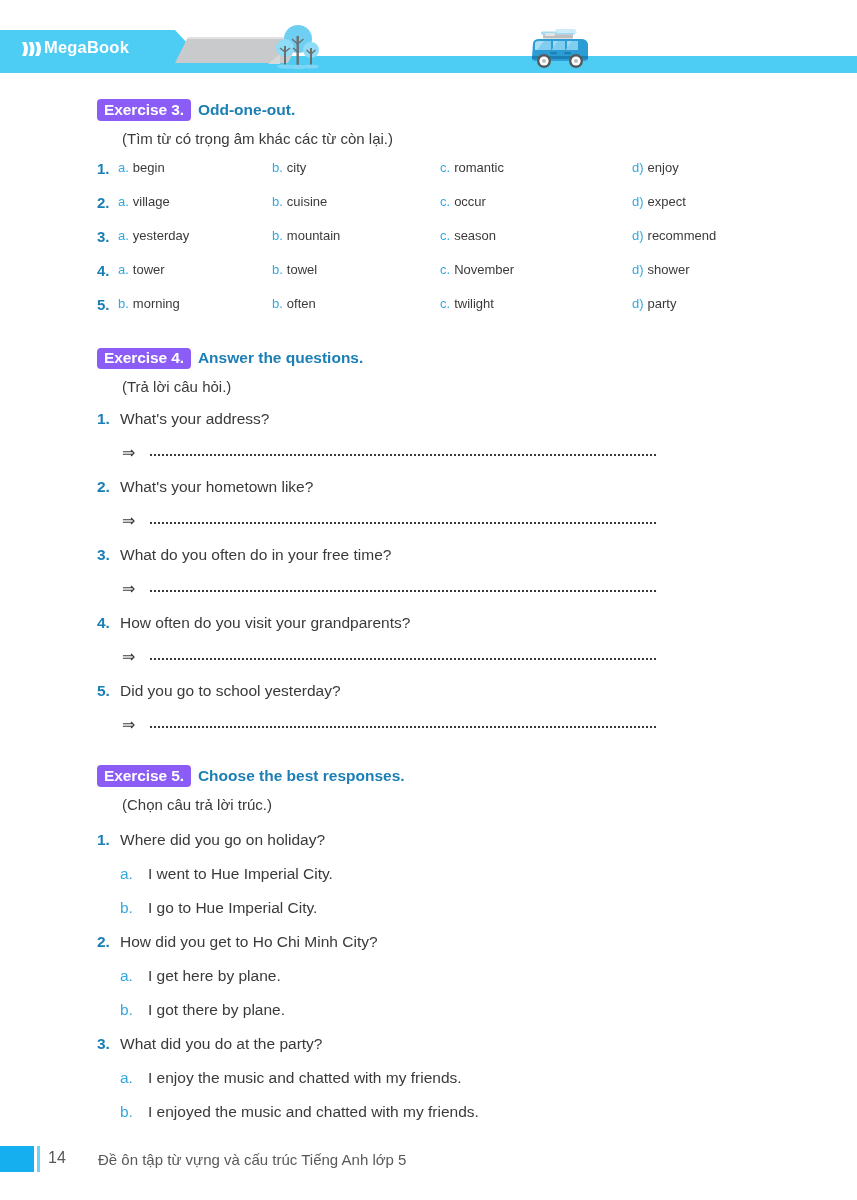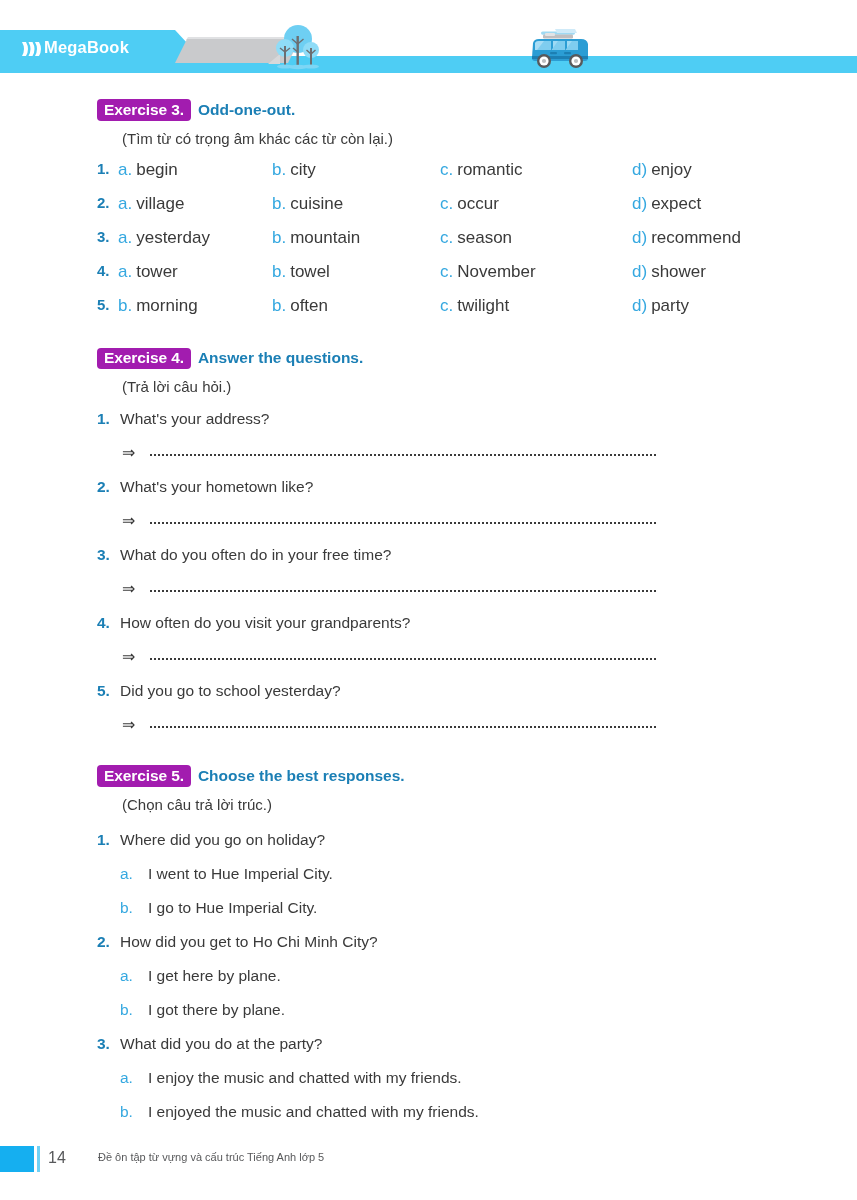--- a/index.html
+++ b/index.html
@@ -77,21 +77,21 @@
   }
 
   
   .ex-head {
     display: flex;
     align-items: center;
     padding-left: 97px;
     margin-bottom: 2px;
   }
   .ex-badge {
-    background: #a21caf;
+    background: #8b5cf6;
     color: #ffffff;
     font-weight: bold;
     font-size: 15.5px;
     padding: 2.5px 7px 3.5px 7px;
     border-radius: 4px;
     line-height: 1;
     letter-spacing: -0.1px;
     white-space: nowrap;
   }
   .ex-title {
@@ -115,21 +115,21 @@
     height: 34px;
     padding-left: 97px;
   }
   .w-num {
     position: absolute;
     left: 97px;
     font-weight: bold;
     font-size: 15px;
     color: #1b7fb5;
   }
-  .w-cell { position: absolute; font-size: 17px; white-space: nowrap; }
+  .w-cell { position: absolute; font-size: 13px; white-space: nowrap; }
   .w-let { color: #35a8e0; margin-right: 4px; }
   .w-word { color: #3a3a3a; }
   .c0 { left: 118px; }
   .c1 { left: 272px; }
   .c2 { left: 440px; }
   .c3 { left: 632px; }
 
   
   .qa-list { margin-top: 10px; }
   .qa-q {
@@ -216,21 +216,21 @@
   }
   .footer-page {
     position: absolute;
     left: 48px; top: 3px;
     font-size: 16px;
     color: #58595b;
   }
   .footer-title {
     position: absolute;
     left: 98px; top: 5px;
-    font-size: 11px;
+    font-size: 15px;
     color: #58595b;
   }
 </style>
 </head>
 <body>
 
 <div class="header">
   <div class="header-band"></div>
   <div class="header-logo-block"></div>
   <div class="header-gray-top"></div>

